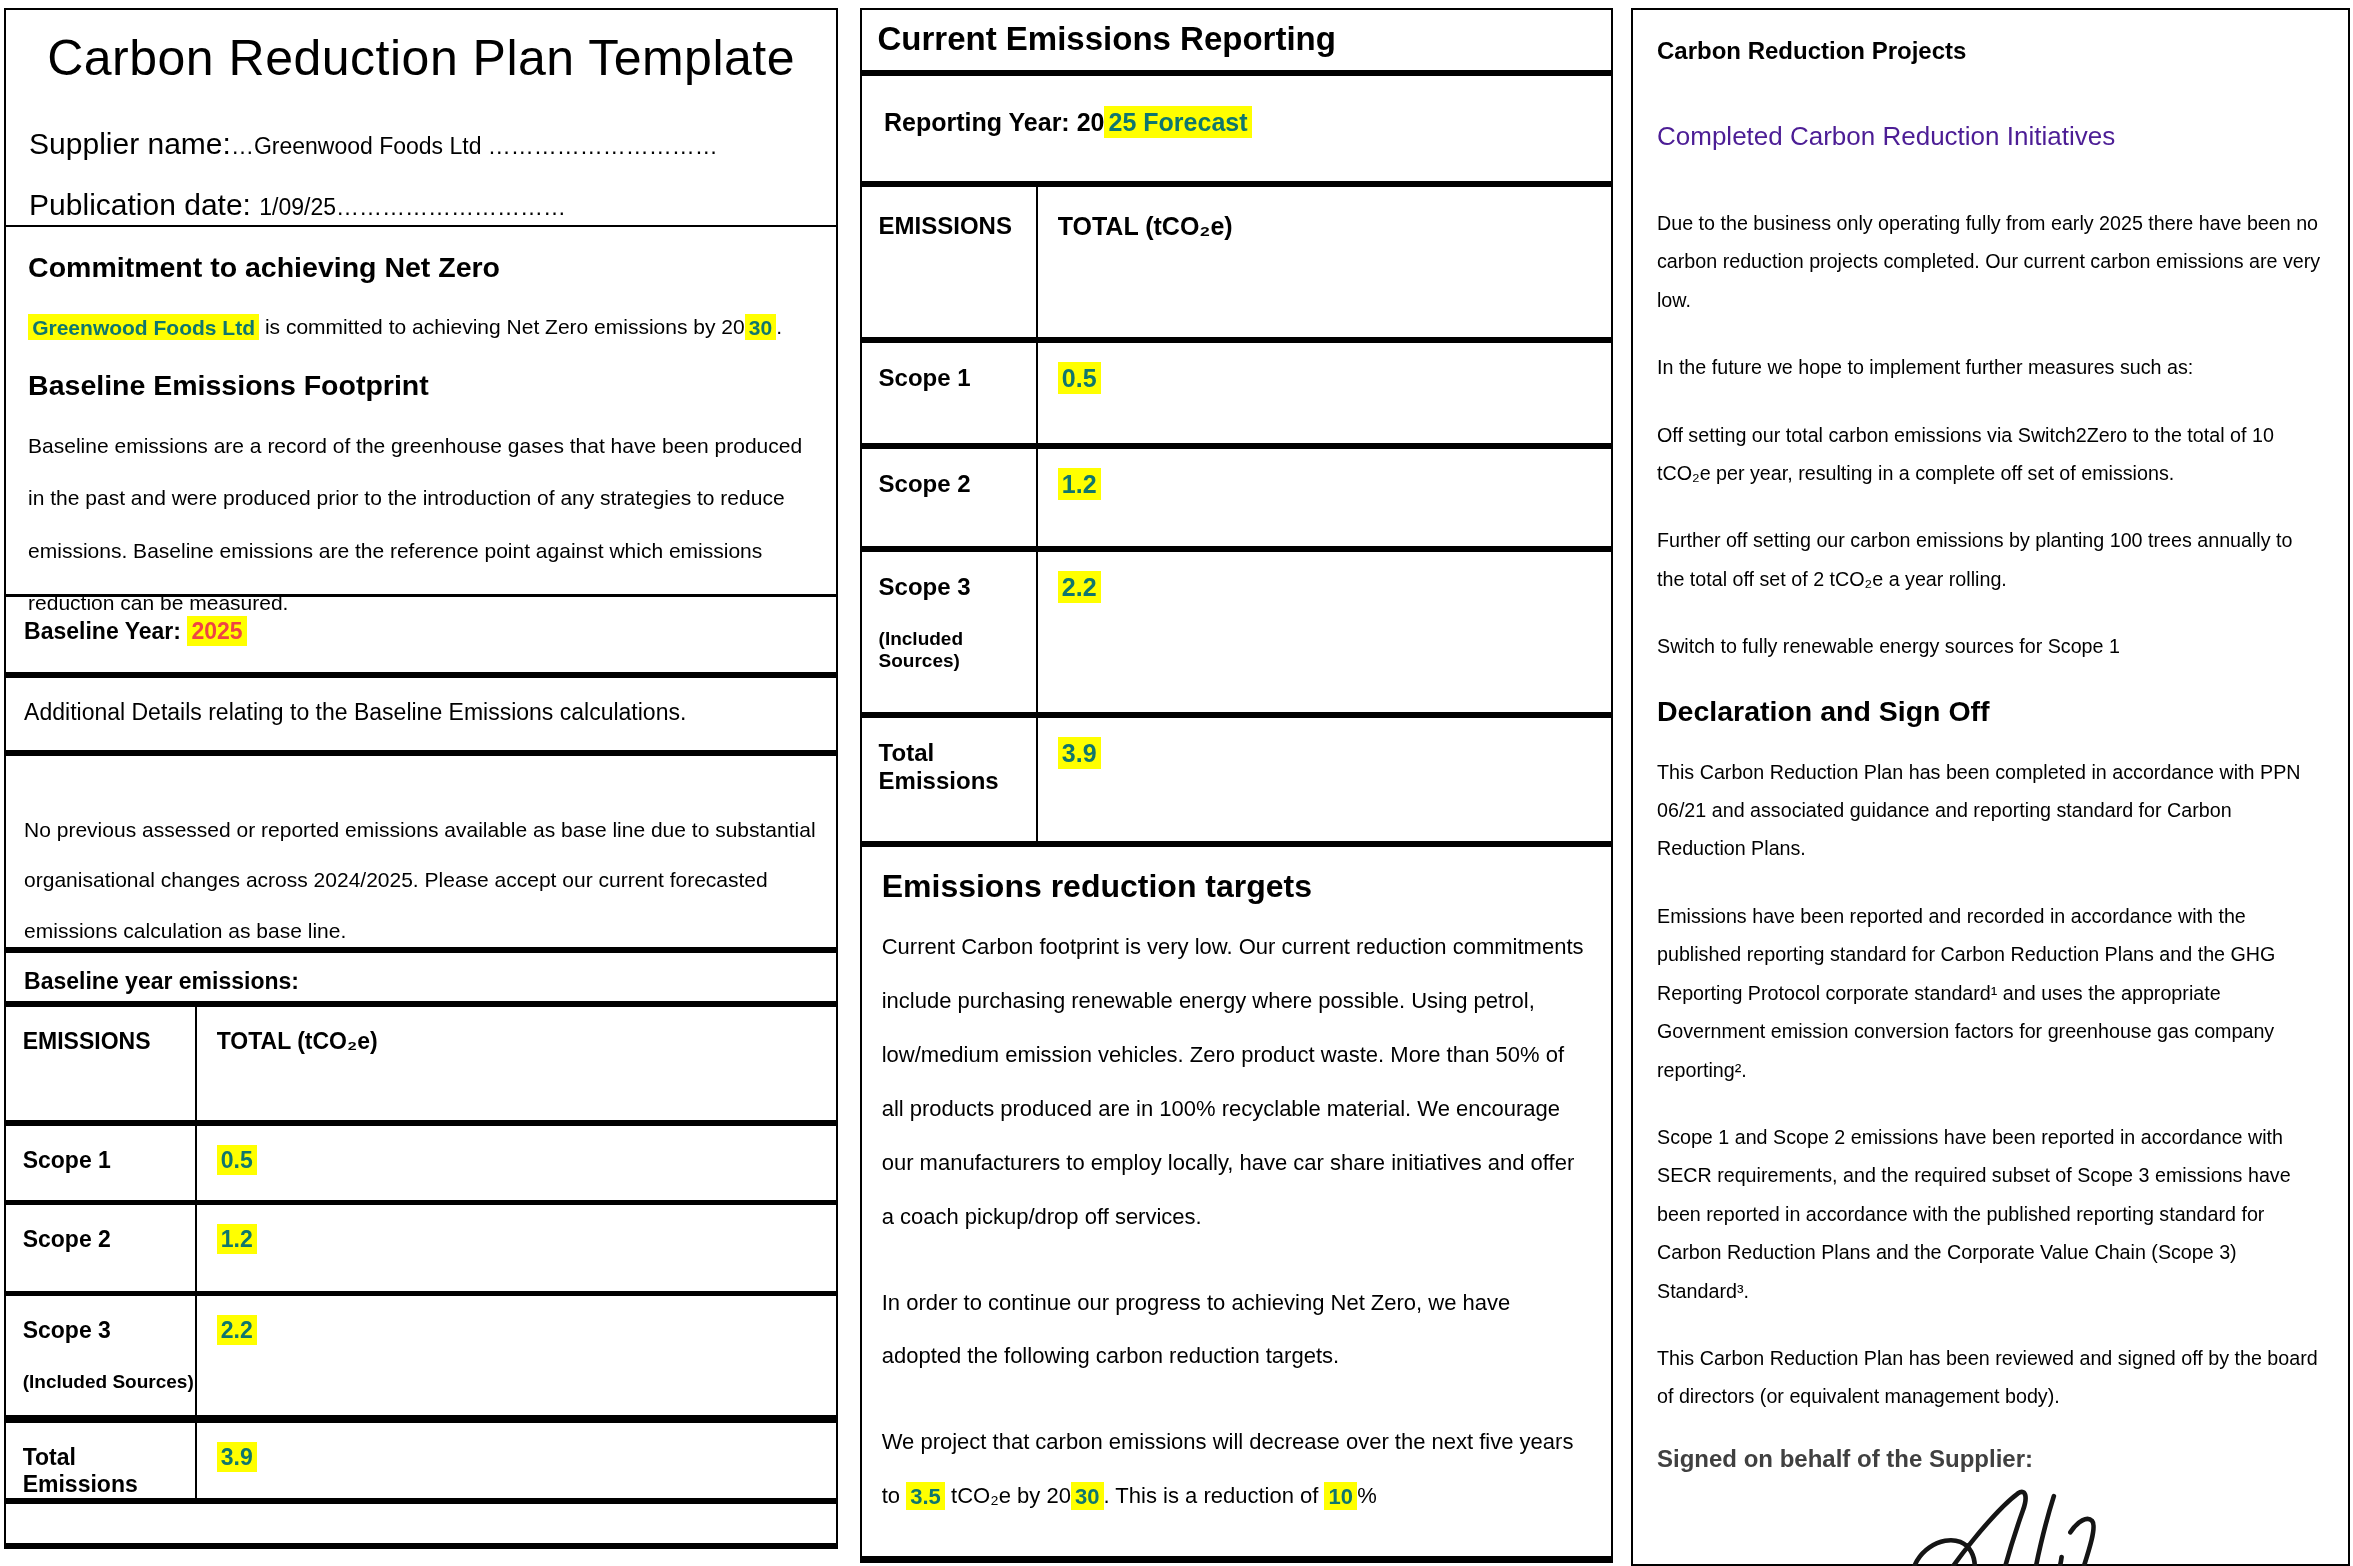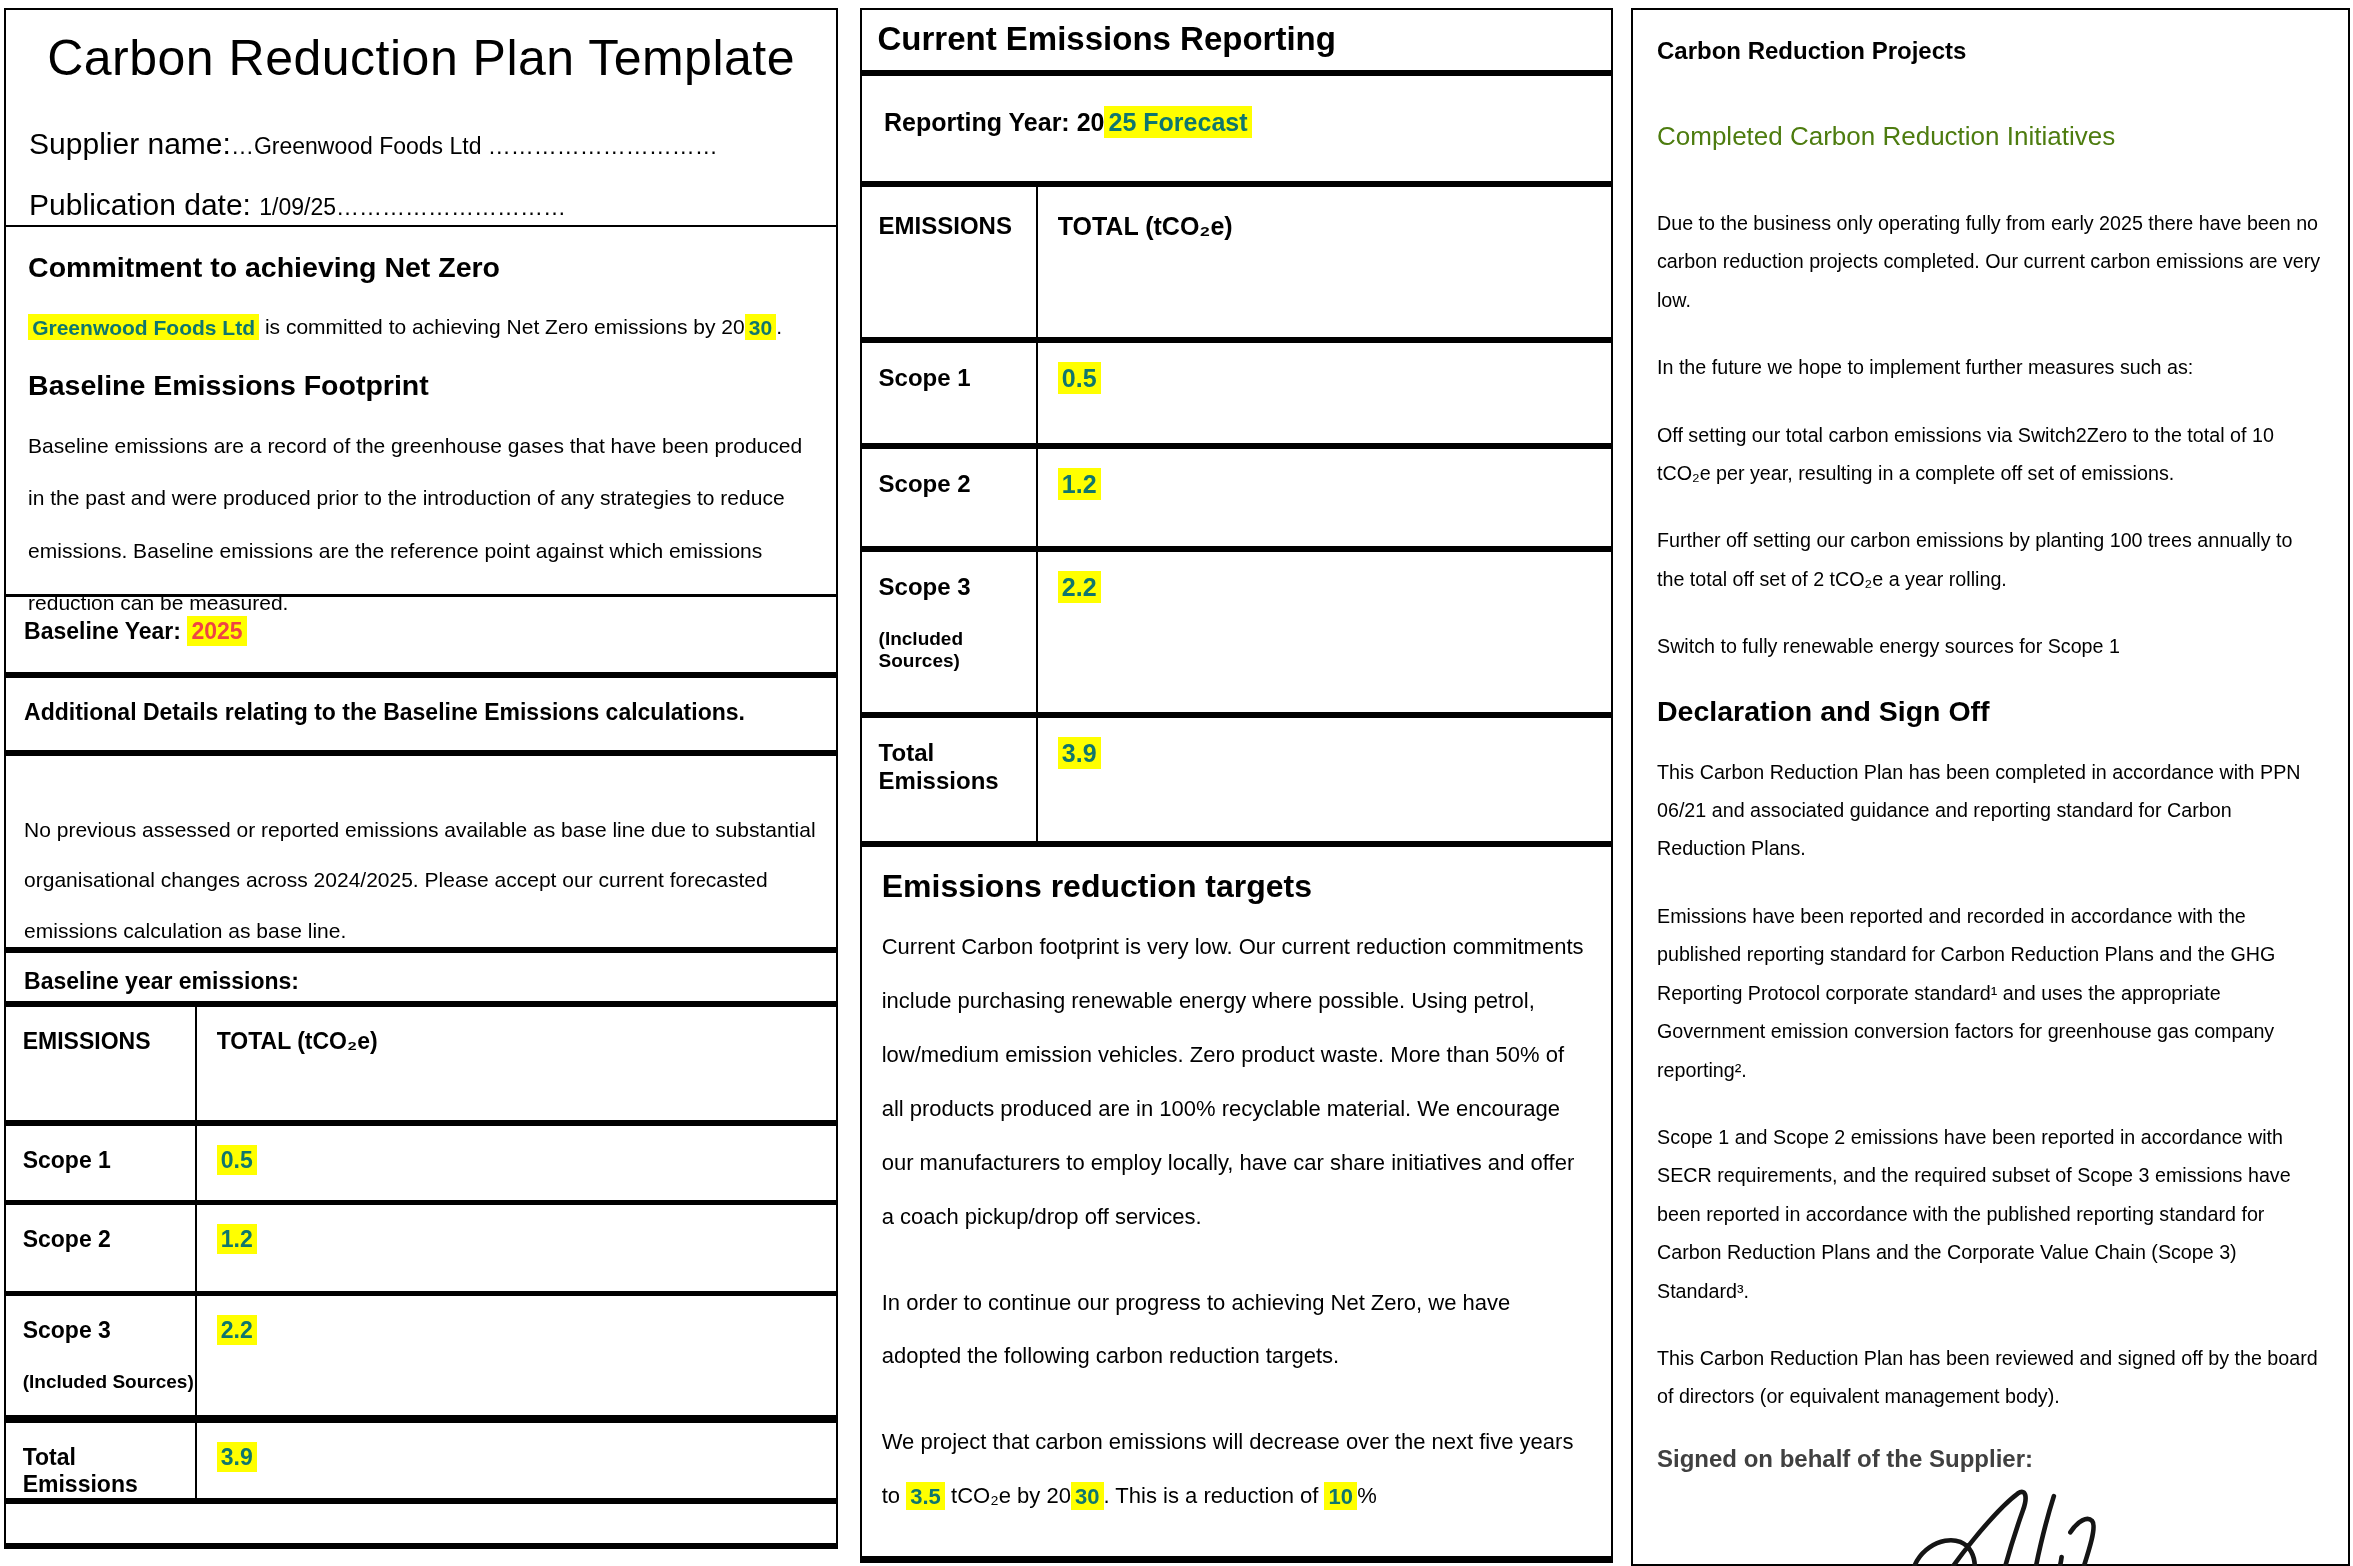--- a/index.html
+++ b/index.html
@@ -31,21 +31,21 @@
   .lp-titleblock{height:217px;border-bottom:2.6px solid #000;padding:14.5px 23px 0 23px;box-sizing:border-box;}
   .doc-title{font-size:50px;text-align:center;margin:4.1px 0 40px 0;letter-spacing:0.5px;}
   .field-line{margin:0 0 27px 0;}
   .field-label{font-size:30px;}
   .field-value{font-size:23px;}
   .lp-sections{height:367px;padding:8.3px 22px 0 22px;box-sizing:border-box;}
   .lp-sections h2{font-size:28.5px;margin:15.5px 0 17.6px 0;}
   .lp-sections p{font-size:21px;line-height:2.5;margin:0 0 5.2px 0;}
   .row{border-top:6.2px solid #000;padding:21px 18px 0 18px;box-sizing:border-box;font-size:23px;}
   .r-year{height:78px;border-top-width:3.1px;}
-  .r-add{height:78px;font-weight:bold;font-size:23px;}
+  .r-add{height:78px;font-weight:normal;font-size:23px;}
   .r-noprev{height:197px;font-weight:normal;font-size:21px;line-height:2.4;padding-top:49px;}
   .r-bye{height:54px;font-weight:bold;padding-top:14.5px;}
   .etable{box-sizing:border-box;}
   .erow{display:flex;border-top:6.2px solid #000;box-sizing:border-box;}
   .erow .cl{width:23%;border-right:2.1px solid #000;box-sizing:border-box;padding:21px 0 0 16.6px;font-weight:bold;font-size:23px;}
   .erow .cv{flex:1;padding:21px 0 0 19.7px;font-size:23px;}
   .e-head{height:119px;}
   .e-s1{height:80px;}
   .e-s2{height:91px;border-top-width:5.2px;}
   .e-s3{height:124px;border-top-width:5.2px;}
@@ -63,21 +63,21 @@
   .m-s2{height:103px;}
   .m-s3{height:166px;}
   .m-tot{height:135px;border-bottom:6.2px solid #000;}
   .mp-content{padding:13.5px 19.7px 0 19.7px;box-sizing:border-box;}
   .mp-content h2{font-size:32px;margin:7.2px 0 15.5px 0;}
   .mp-content p{font-size:22px;line-height:2.45;margin:0 0 32px 0;}
 
   
   .rp{padding:27px 24px 0 24px;box-sizing:border-box;}
   .rp h3{font-size:24px;margin:0 0 56px 0;}
-  .rp .subheading{color:#4d7c0f;font-weight:normal;font-size:26px;margin-bottom:52px;}
+  .rp .subheading{color:#4c1d95;font-weight:normal;font-size:26px;margin-bottom:52px;}
   .rp p{font-size:19.7px;line-height:1.95;margin:0 0 29px 0;}
   .rp .decl-heading{font-size:28.5px;margin:21px 0 25px 0;}
   .signed-blue{color:#404040;font-weight:bold;font-size:24px;margin:28px 0 0 0;}
   .sig-wrap{height:155px;margin:5.2px 0 -36px 243px;}
 </style>
 </head>
 <body>
 
 <div class="page" id="page-left">
   <div class="lp-titleblock">

